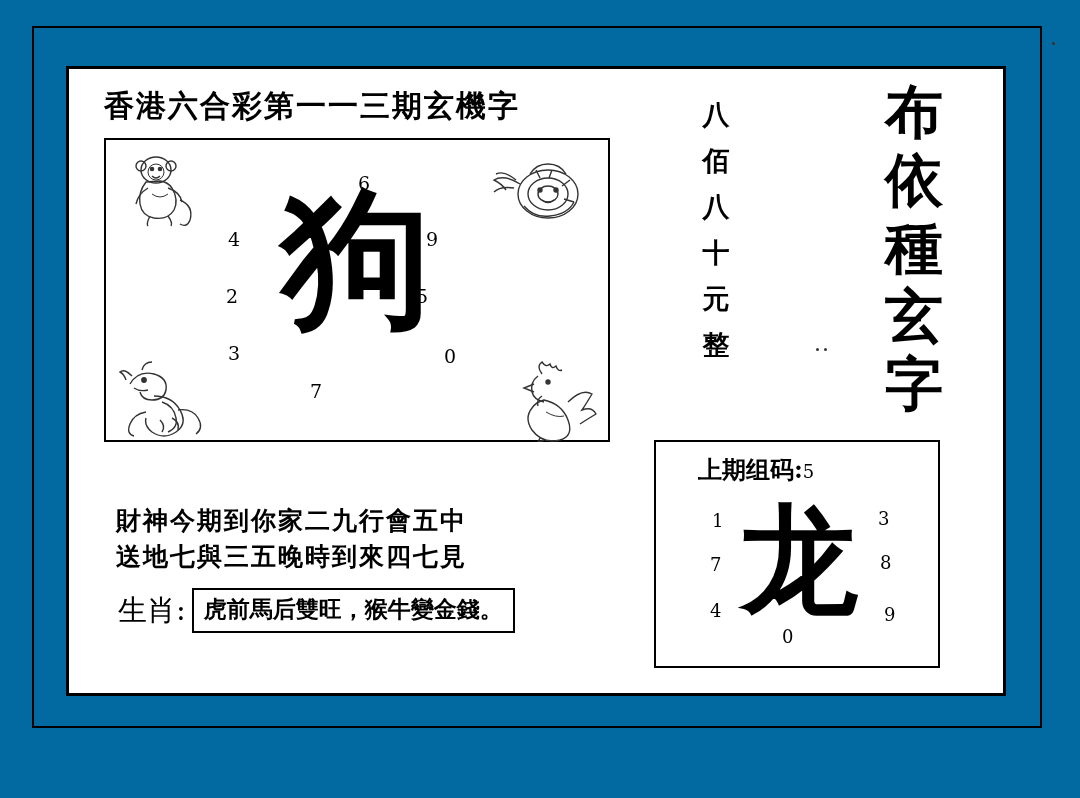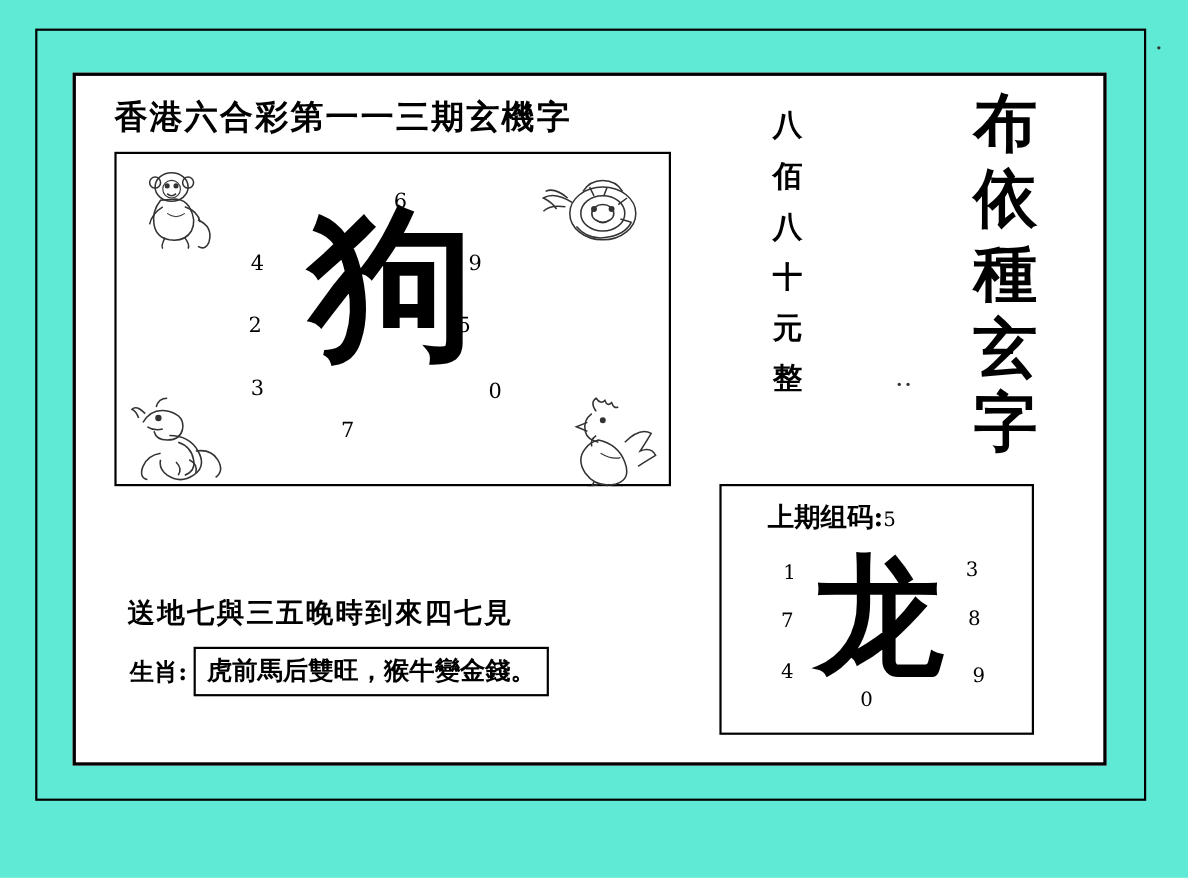--- a/index.html
+++ b/index.html
@@ -15,21 +15,21 @@
     color: #000000;
     overflow: hidden;
   }
 
   
   #page {
     position: absolute;
     left: 0; top: 0;
     width: 1080px;
     height: 798px;
-    background: #5eead4;
+    background: #0369a1;
   }
   .frame-outer {
     position: absolute;
     left: 32px;
     top: 26px;
     width: 1010px;
     height: 702px;
     border: 2px solid #000;
     box-sizing: border-box;
   }
@@ -122,22 +122,22 @@
 
   .zodiac-row {
     position: absolute;
     left: 118px;
     top: 588px;
     display: flex;
     align-items: center;
   }
   .zodiac-label {
     font-family: "DejaVu Serif", "Liberation Serif", serif;
-    font-weight: bold;
-    font-size: 22px;
+    font-weight: normal;
+    font-size: 29px;
     margin-right: 6px;
   }
   .zodiac-box {
     border: 2px solid #000;
     padding: 4px 10px 6px 10px;
     font-family: "DejaVu Serif", "Liberation Serif", serif;
     font-weight: bold;
     font-size: 23px;
     white-space: nowrap;
     background: #fff;
@@ -309,20 +309,21 @@
     <div class="num n6">6</div>
     <div class="num n4">4</div>
     <div class="num n9">9</div>
     <div class="num n2">2</div>
     <div class="num n5">5</div>
     <div class="num n3">3</div>
     <div class="num n0">0</div>
     <div class="num n7">7</div>
   </div>
 
+  <div class="poem-line poem-line-1">財神今期到你家二九行會五中</div>
   <div class="poem-line poem-line-2">送地七與三五晚時到來四七見</div>
 
   <div class="zodiac-row">
     <div class="zodiac-label">生肖:</div>
     <div class="zodiac-box">虎前馬后雙旺，猴牛變金錢。</div>
   </div>
 
   <div class="v-amount">
     <span>八</span>
     <span>佰</span>

